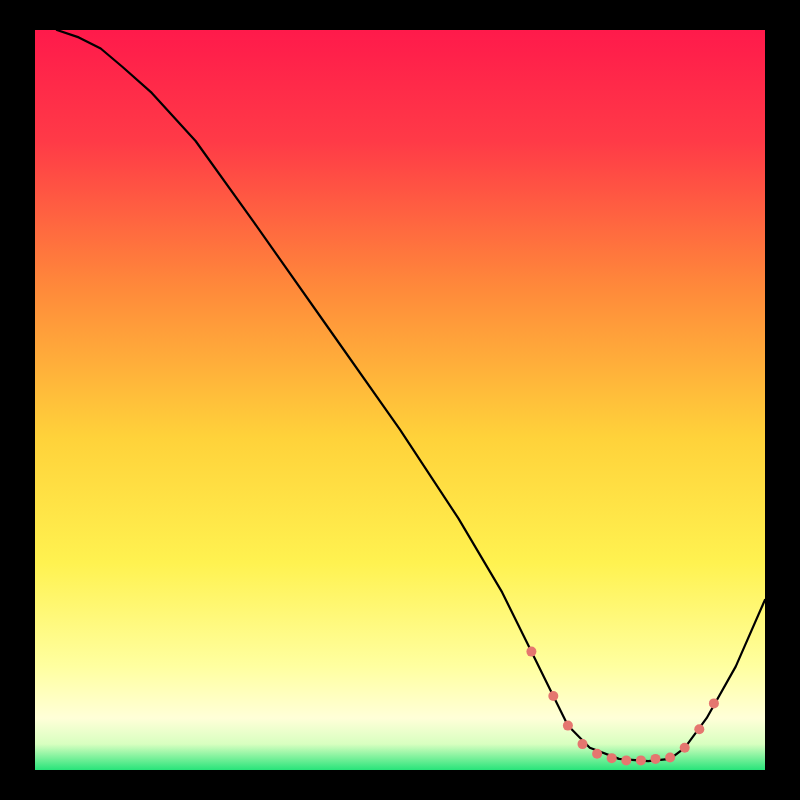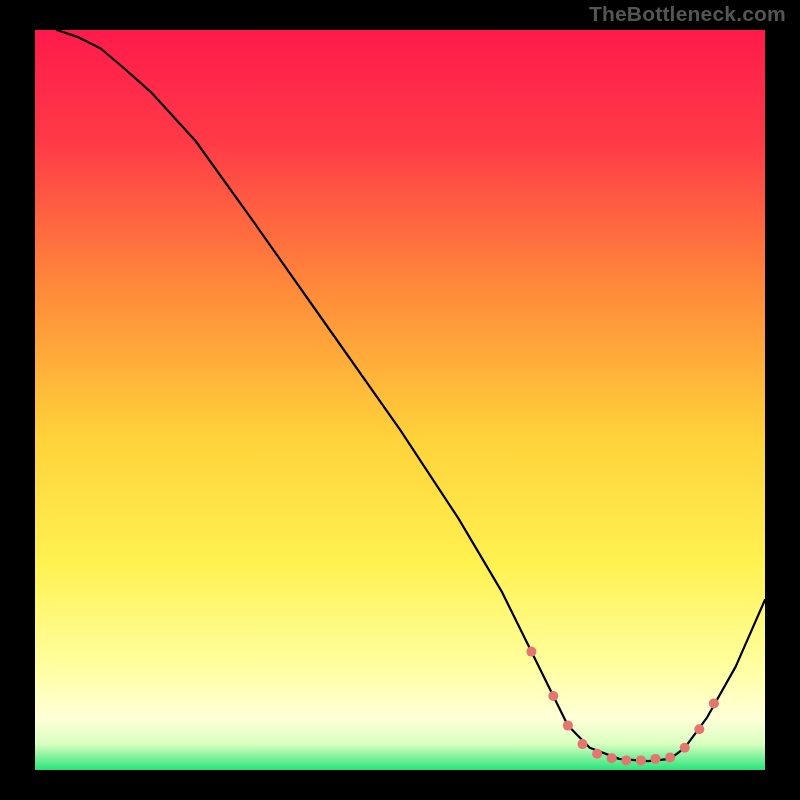--- a/index.html
+++ b/index.html
@@ -34,21 +34,20 @@
     top: 30px;
     width: 730px;
     height: 740px;
   }
   svg { display: block; }
 </style>
 </head>
 <body>
 
 <div class="frame">
-  <div class="watermark">TheBottleneck.com</div>
   <div class="plot">
     <svg id="chart-svg" width="730" height="740" viewBox="0 0 730 740">
         <defs>
           <linearGradient id="bg-grad" x1="0" y1="0" x2="0" y2="1">
             <stop offset="0%" stop-color="#ff1a4b"></stop>
             <stop offset="15%" stop-color="#ff3a47"></stop>
             <stop offset="35%" stop-color="#ff8a3a"></stop>
             <stop offset="55.00000000000001%" stop-color="#ffd23a"></stop>
             <stop offset="72%" stop-color="#fff250"></stop>
             <stop offset="86%" stop-color="#ffffa0"></stop>

